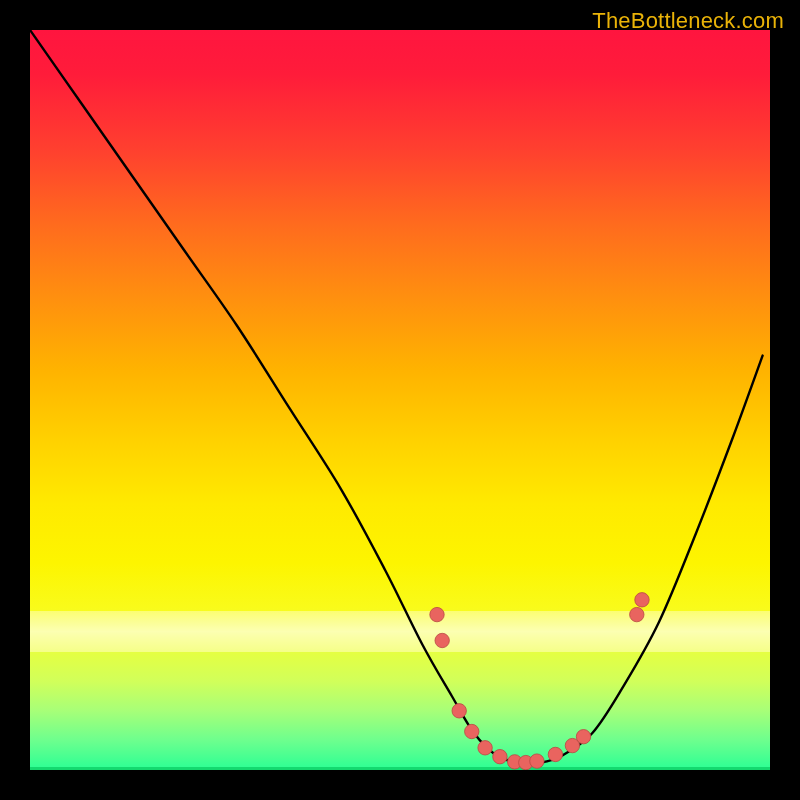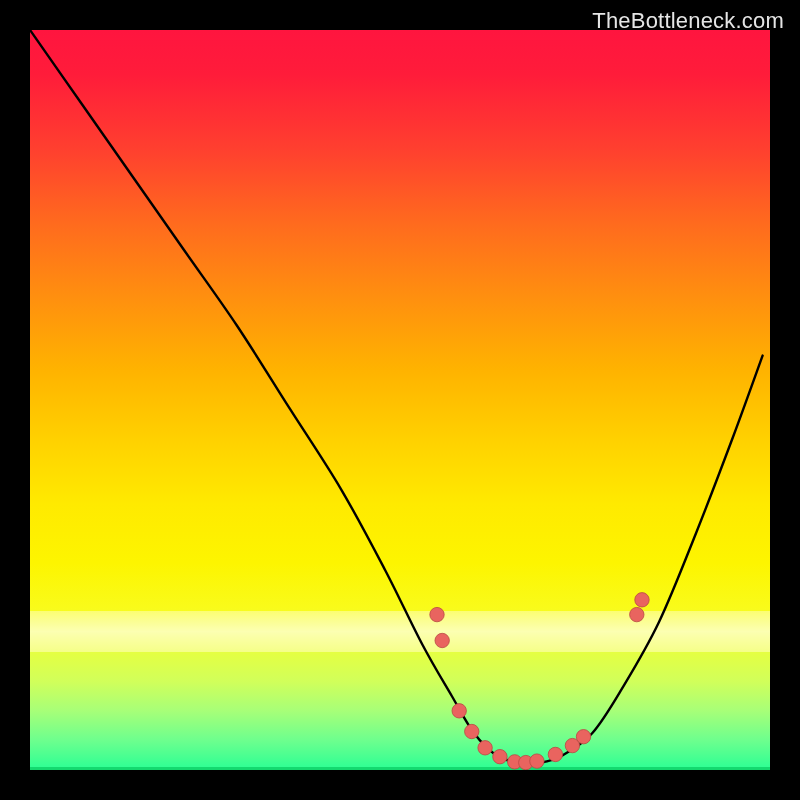--- a/index.html
+++ b/index.html
@@ -70,21 +70,21 @@
     left: 0;
     width: 100%;
     height: 3px;
     bottom: 0;
     background: #14d96f;
   }
   .watermark {
     position: absolute;
     top: 8px;
     right: 16px;
-    color: #e5e5e5;
+    color: #eab308;
     font-size: 22px;
     font-weight: 500;
     letter-spacing: 0.2px;
     user-select: none;
   }
   svg.curve {
     position: absolute;
     left: 0;
     top: 0;
     width: 100%;

